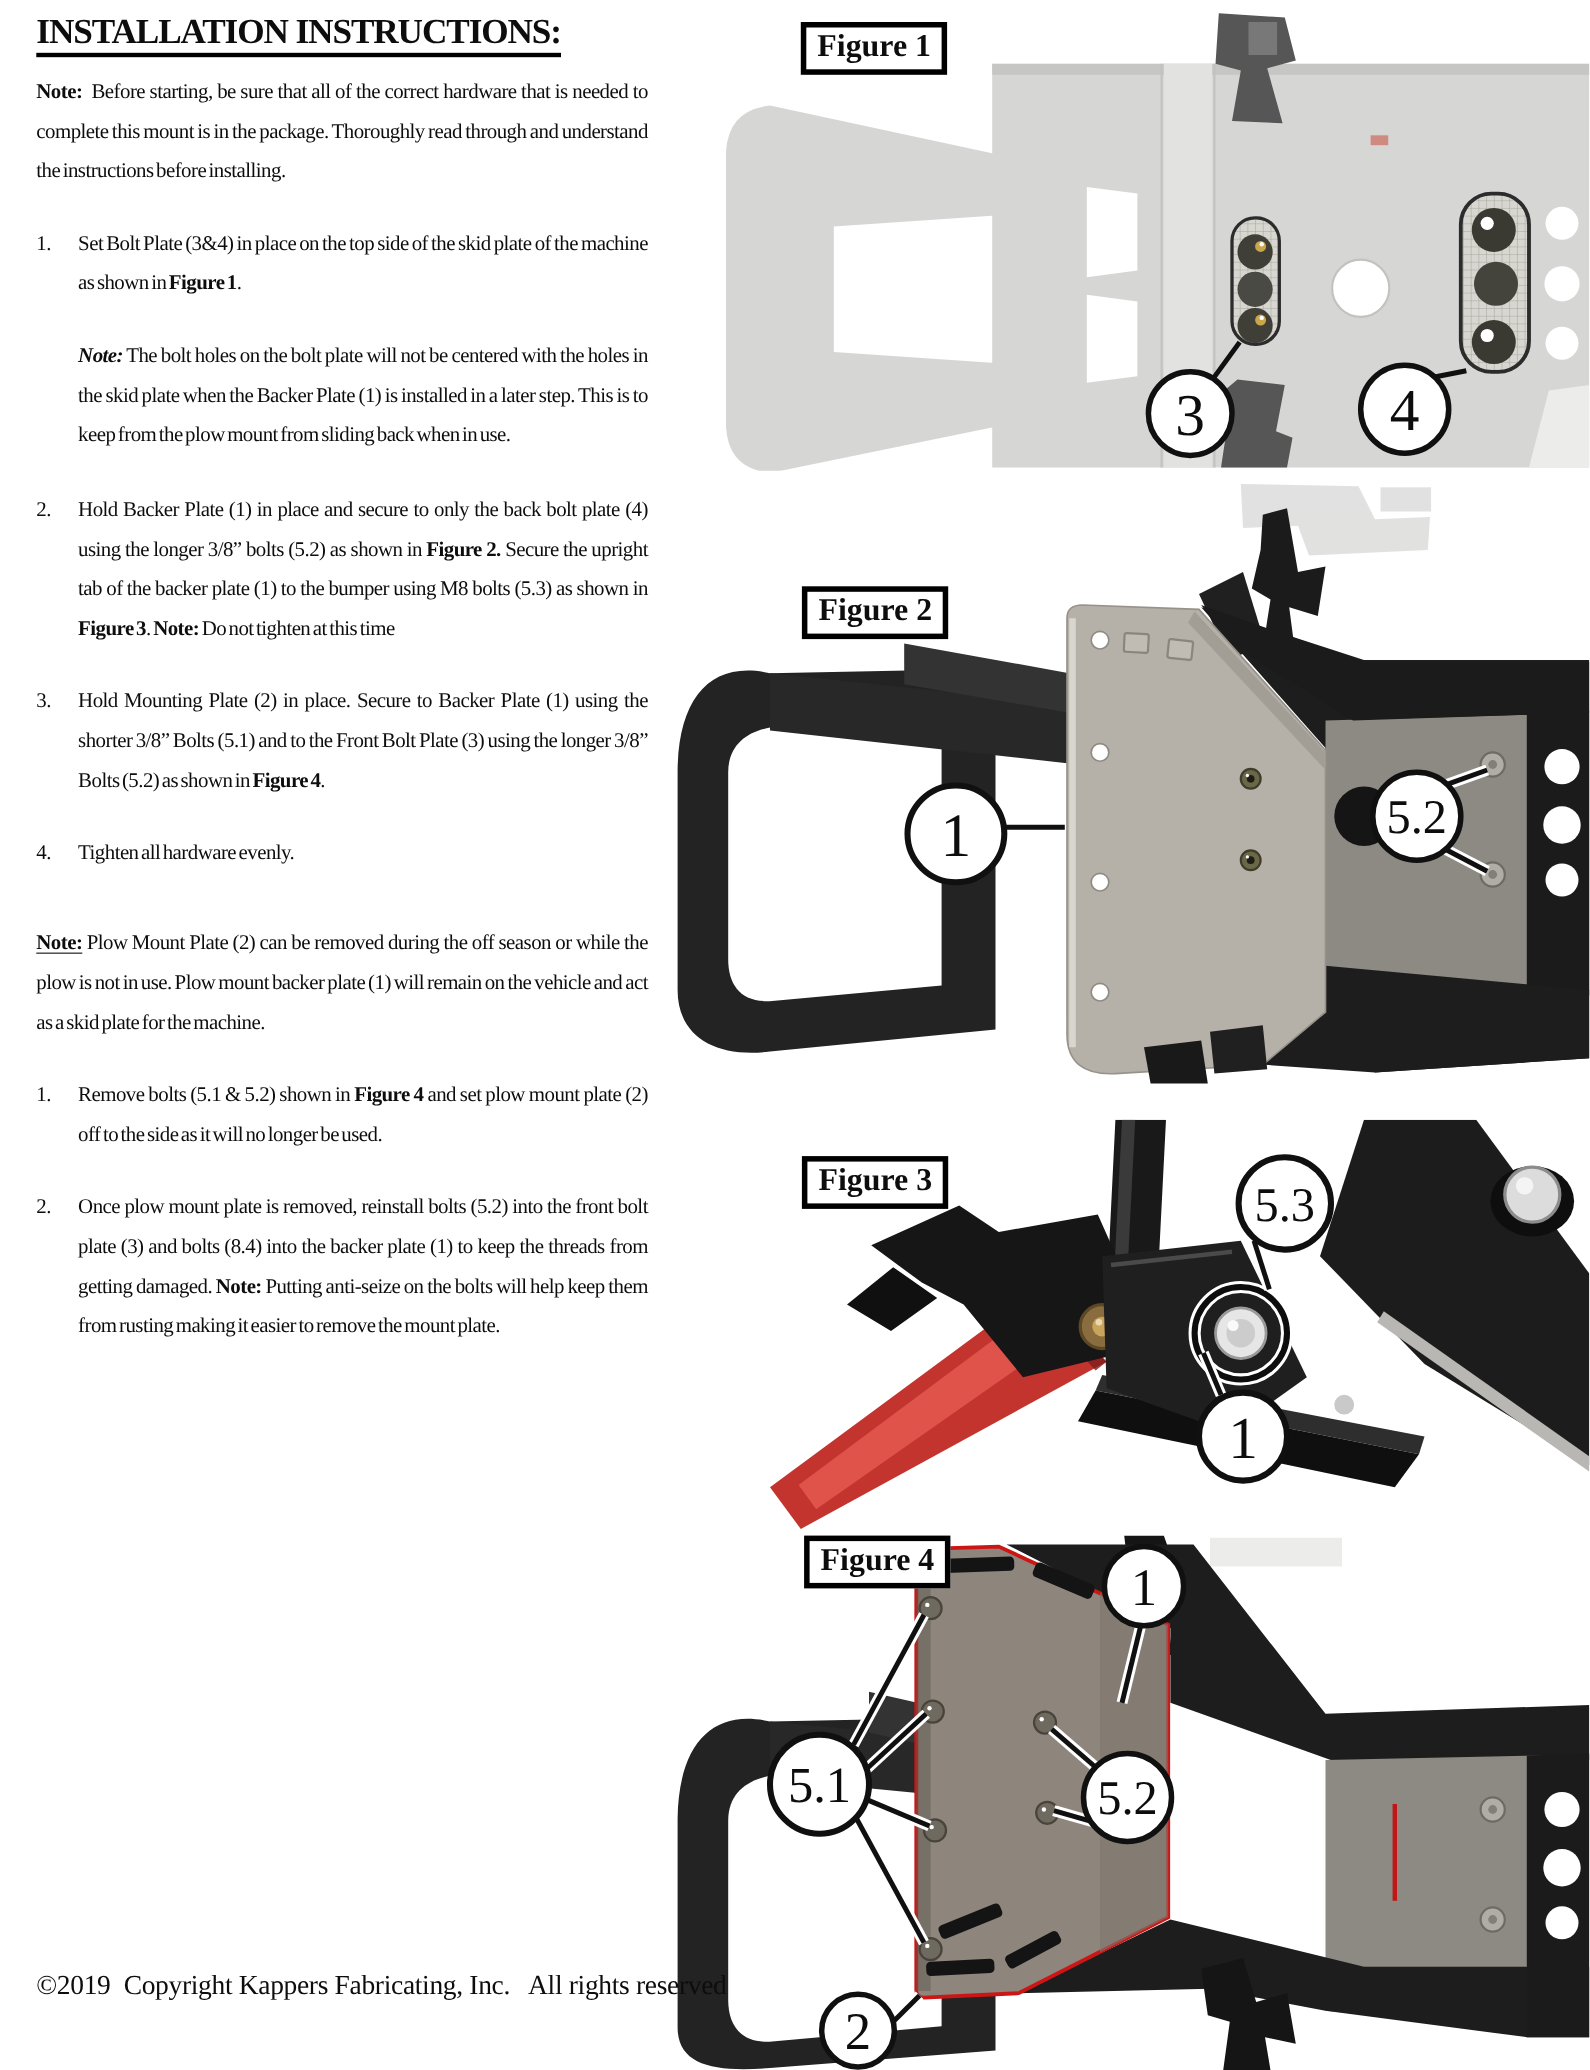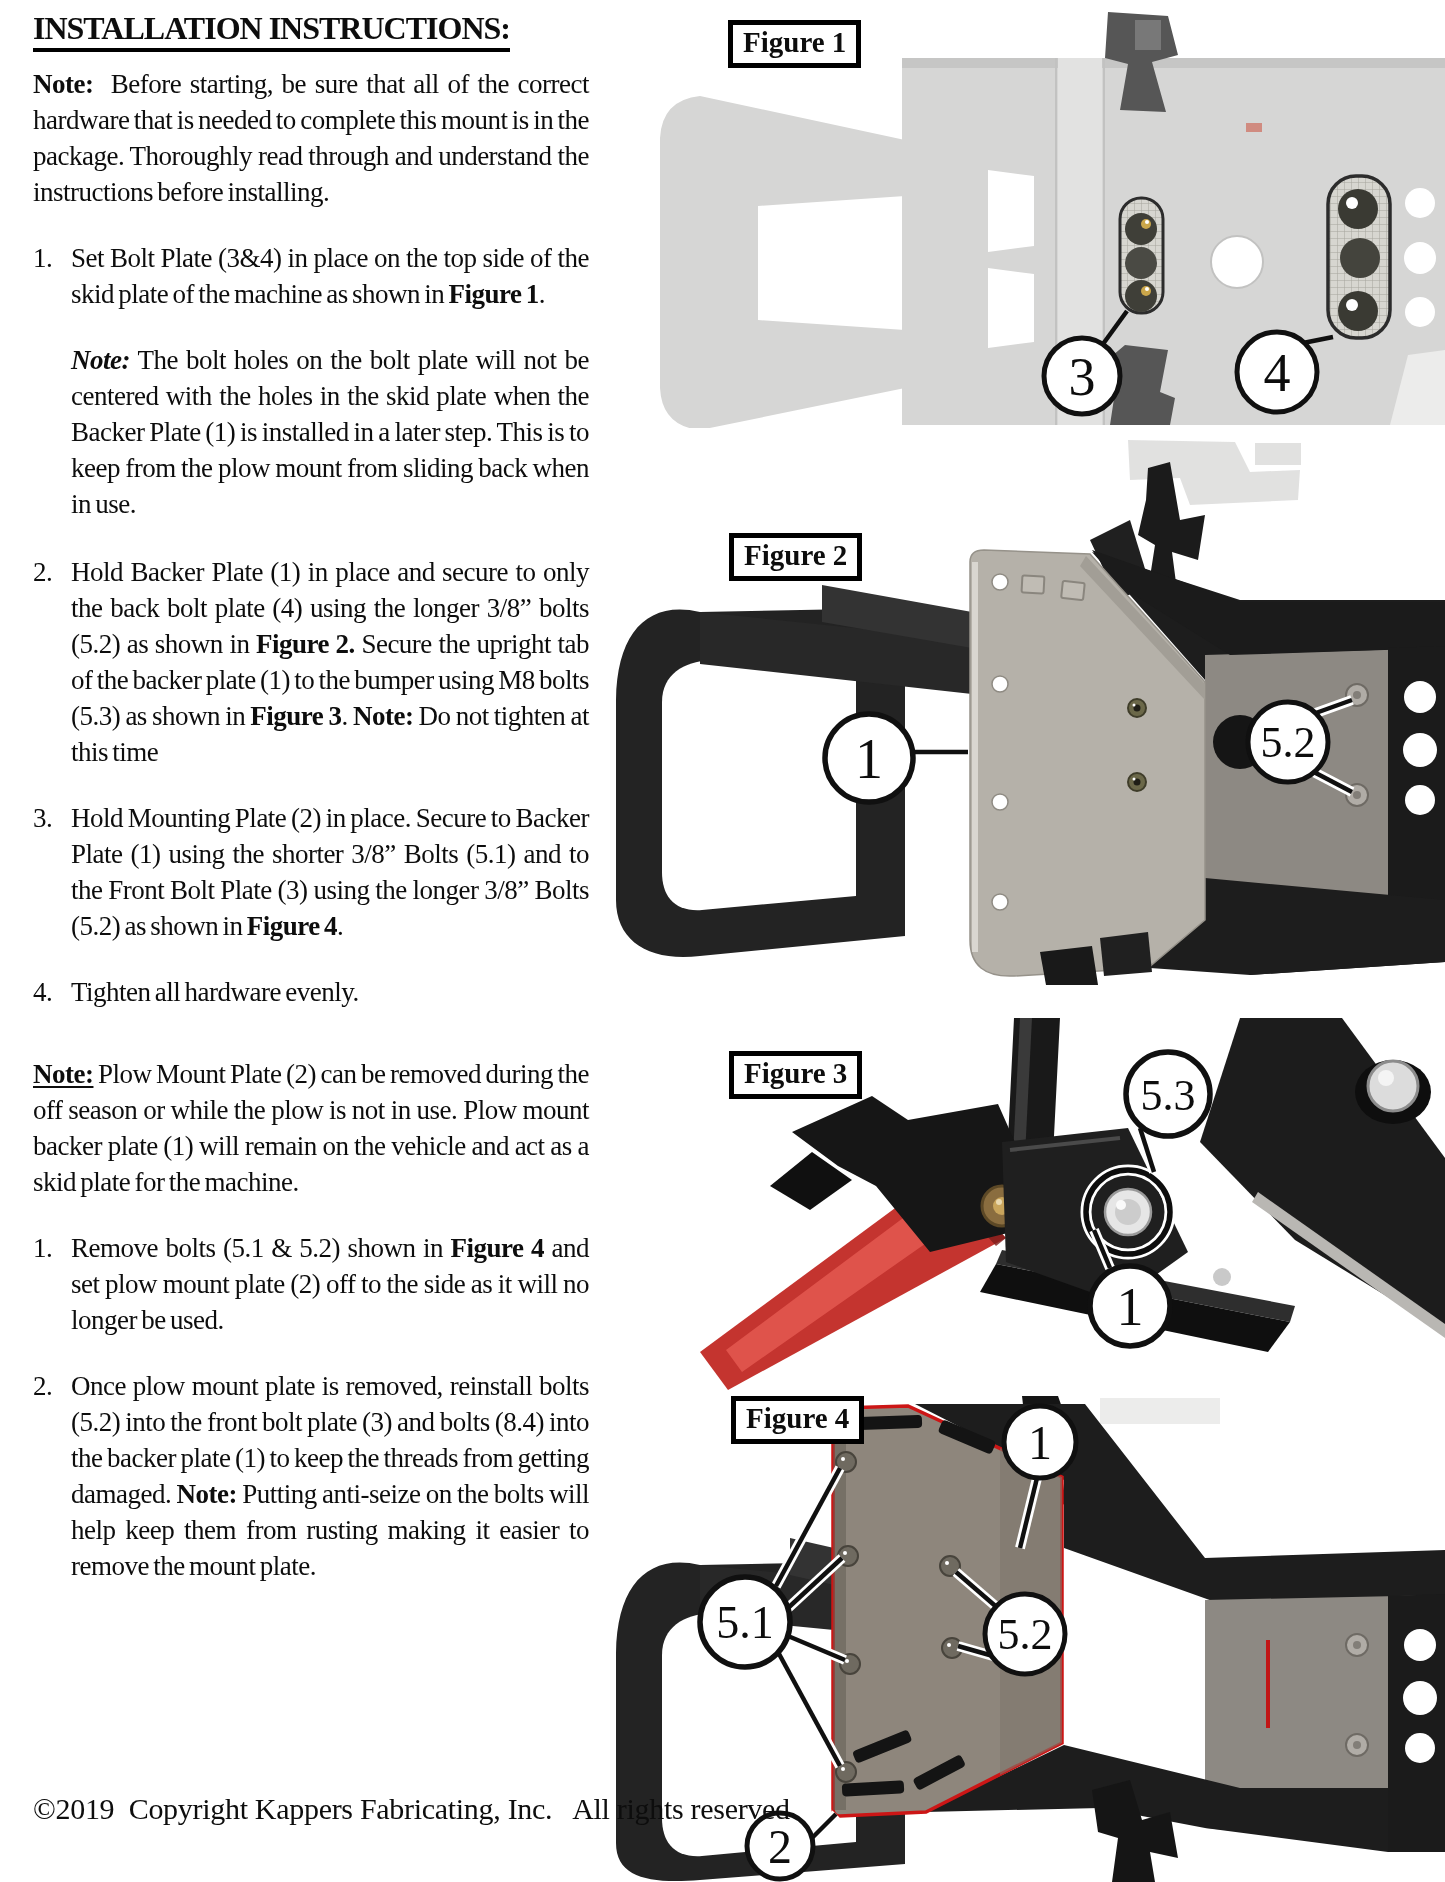--- a/index.html
+++ b/index.html
@@ -1,34 +1,34 @@
 <!DOCTYPE html>
 <html><head>
 <meta charset="utf-8">
 <style>
   html,body{margin:0;padding:0;}
   body{width:1445px;height:1882px;position:relative;background:#ffffff;overflow:hidden;
        font-family:"Liberation Serif",serif;color:#0d0d0d;}
   .text-col{position:absolute;left:33px;top:10px;width:556px;}
   .heading{font-size:32px;font-weight:bold;letter-spacing:-1px;border-bottom:4px solid #000;
            display:table;padding-bottom:1px;margin-bottom:14px;}
-  .para,.step{font-size:27px;line-height:36px;text-align:justify;letter-spacing:-0.5px;
+  .para,.step{font-size:19px;line-height:36px;text-align:justify;letter-spacing:-0.5px;
               word-spacing:-2px;margin-bottom:30px;}
   .para{white-space:pre-wrap;}
   .step{display:flex;}
   .num{flex:0 0 38px;}
   .stext{flex:1;text-align:justify;white-space:pre-wrap;}
   .subnote{margin-left:38px;margin-bottom:32px;}
   .section + .section{margin-top:46px;}
   .f-b{font-weight:bold;}
   .f-bi{font-weight:bold;font-style:italic;}
   .f-bu{font-weight:bold;text-decoration:underline;text-underline-offset:3px;}
   .fig-label{position:absolute;border:5px solid #000;background:#fff;font-weight:bold;
              font-size:29px;line-height:33px;padding:1px 10px 4px;z-index:5;}
-  .footer{position:absolute;left:33px;top:1792px;font-size:30px;letter-spacing:-0.3px;white-space:pre;}
+  .footer{position:absolute;left:33px;top:1792px;font-size:25px;letter-spacing:-0.3px;white-space:pre;}
   svg{position:absolute;}
   .co-circ{fill:#ffffff;stroke:#101010;}
   .co-txt{font-family:"Liberation Serif",serif;fill:#0d0d0d;text-anchor:middle;}
   .ldr{stroke:#101010;stroke-width:4.5;fill:none;}
   .ldr-halo{stroke:#ffffff;stroke-width:10;fill:none;}
 </style>
 </head>
 <body>
 
 <div class="text-col">

